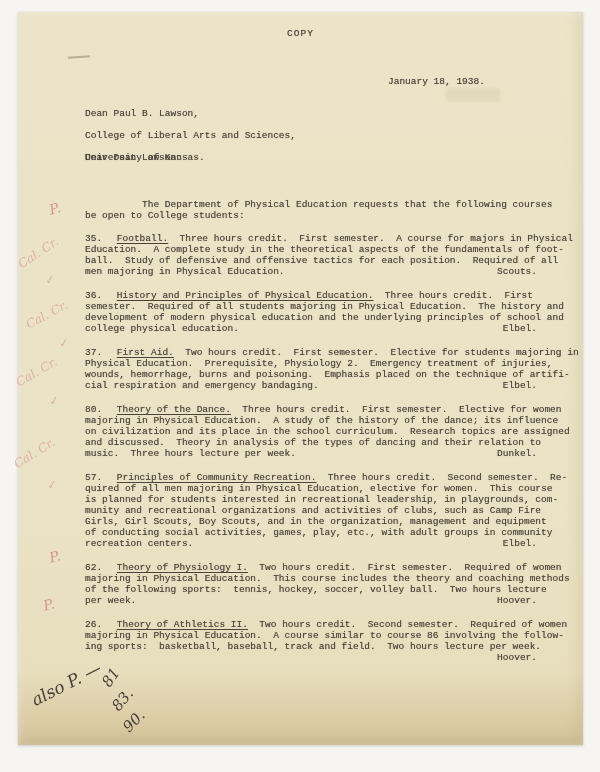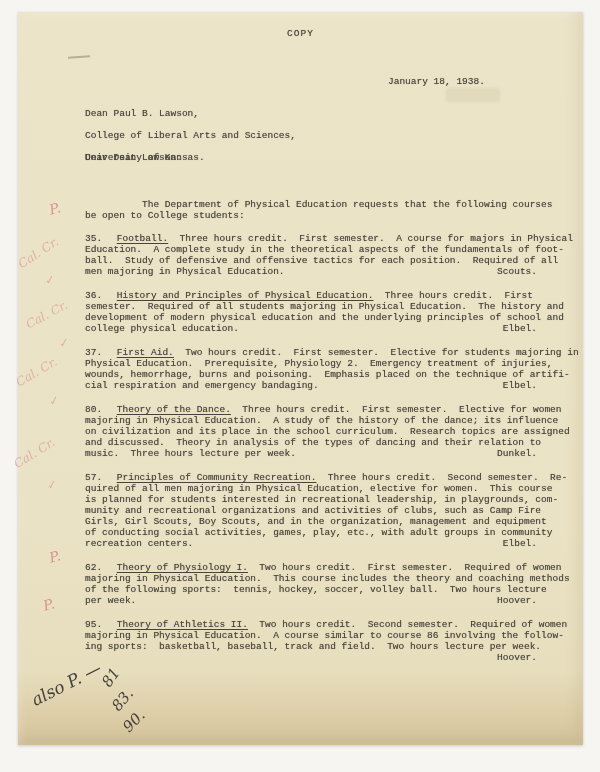--- a/index.html
+++ b/index.html
@@ -106,21 +106,21 @@
 
     <div class="course">
       <div class="tw pre"><span>62. </span><span class="u">Theory of Physiology I.</span><span>  Two hours credit.  First semester.  Required of women
 majoring in Physical Education.  This course includes the theory and coaching methods
 of the following sports:  tennis, hockey, soccer, volley ball.  Two hours lecture
 per week.</span></div>
       <span class="tw instructor">Hoover.</span>
     </div>
 
     <div class="course">
-      <div class="tw pre"><span>95. </span><span class="u">Theory of Athletics II.</span><span>  Two hours credit.  Second semester.  Required of women
+      <div class="tw pre"><span>26. </span><span class="u">Theory of Athletics II.</span><span>  Two hours credit.  Second semester.  Required of women
 majoring in Physical Education.  A course similar to course 86 involving the follow-
 ing sports:  basketball, baseball, track and field.  Two hours lecture per week.
  </span></div>
       <span class="tw instructor">Hoover.</span>
     </div>
   </div>
 
   <span class="ann" style="left:30px;top:192px;transform:rotate(-15deg);font-size:14px;">P.</span>
 
   <span class="ann faded" style="left:-2px;top:248px;transform:rotate(-33deg);">Cal. Cr.</span>

